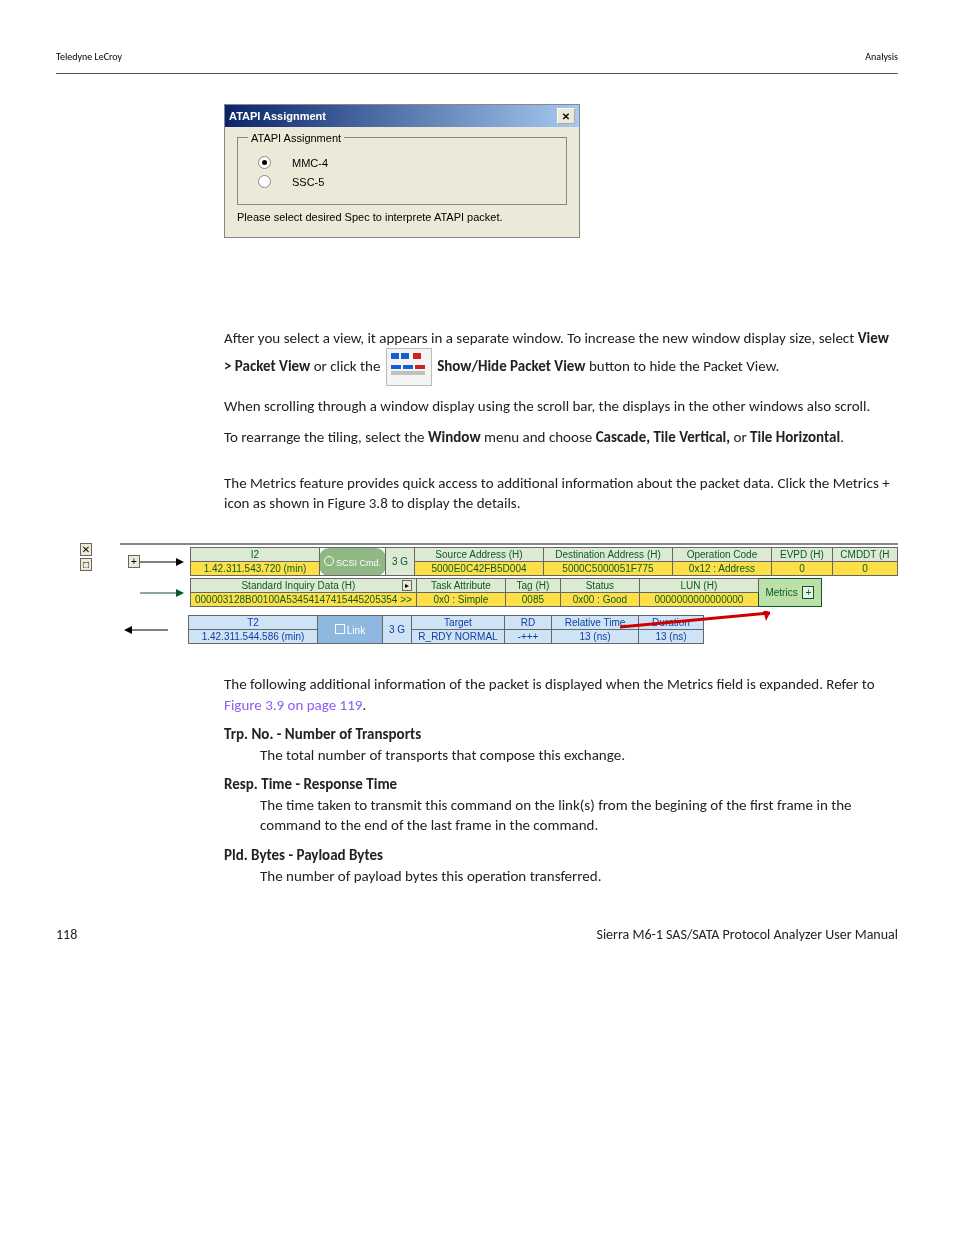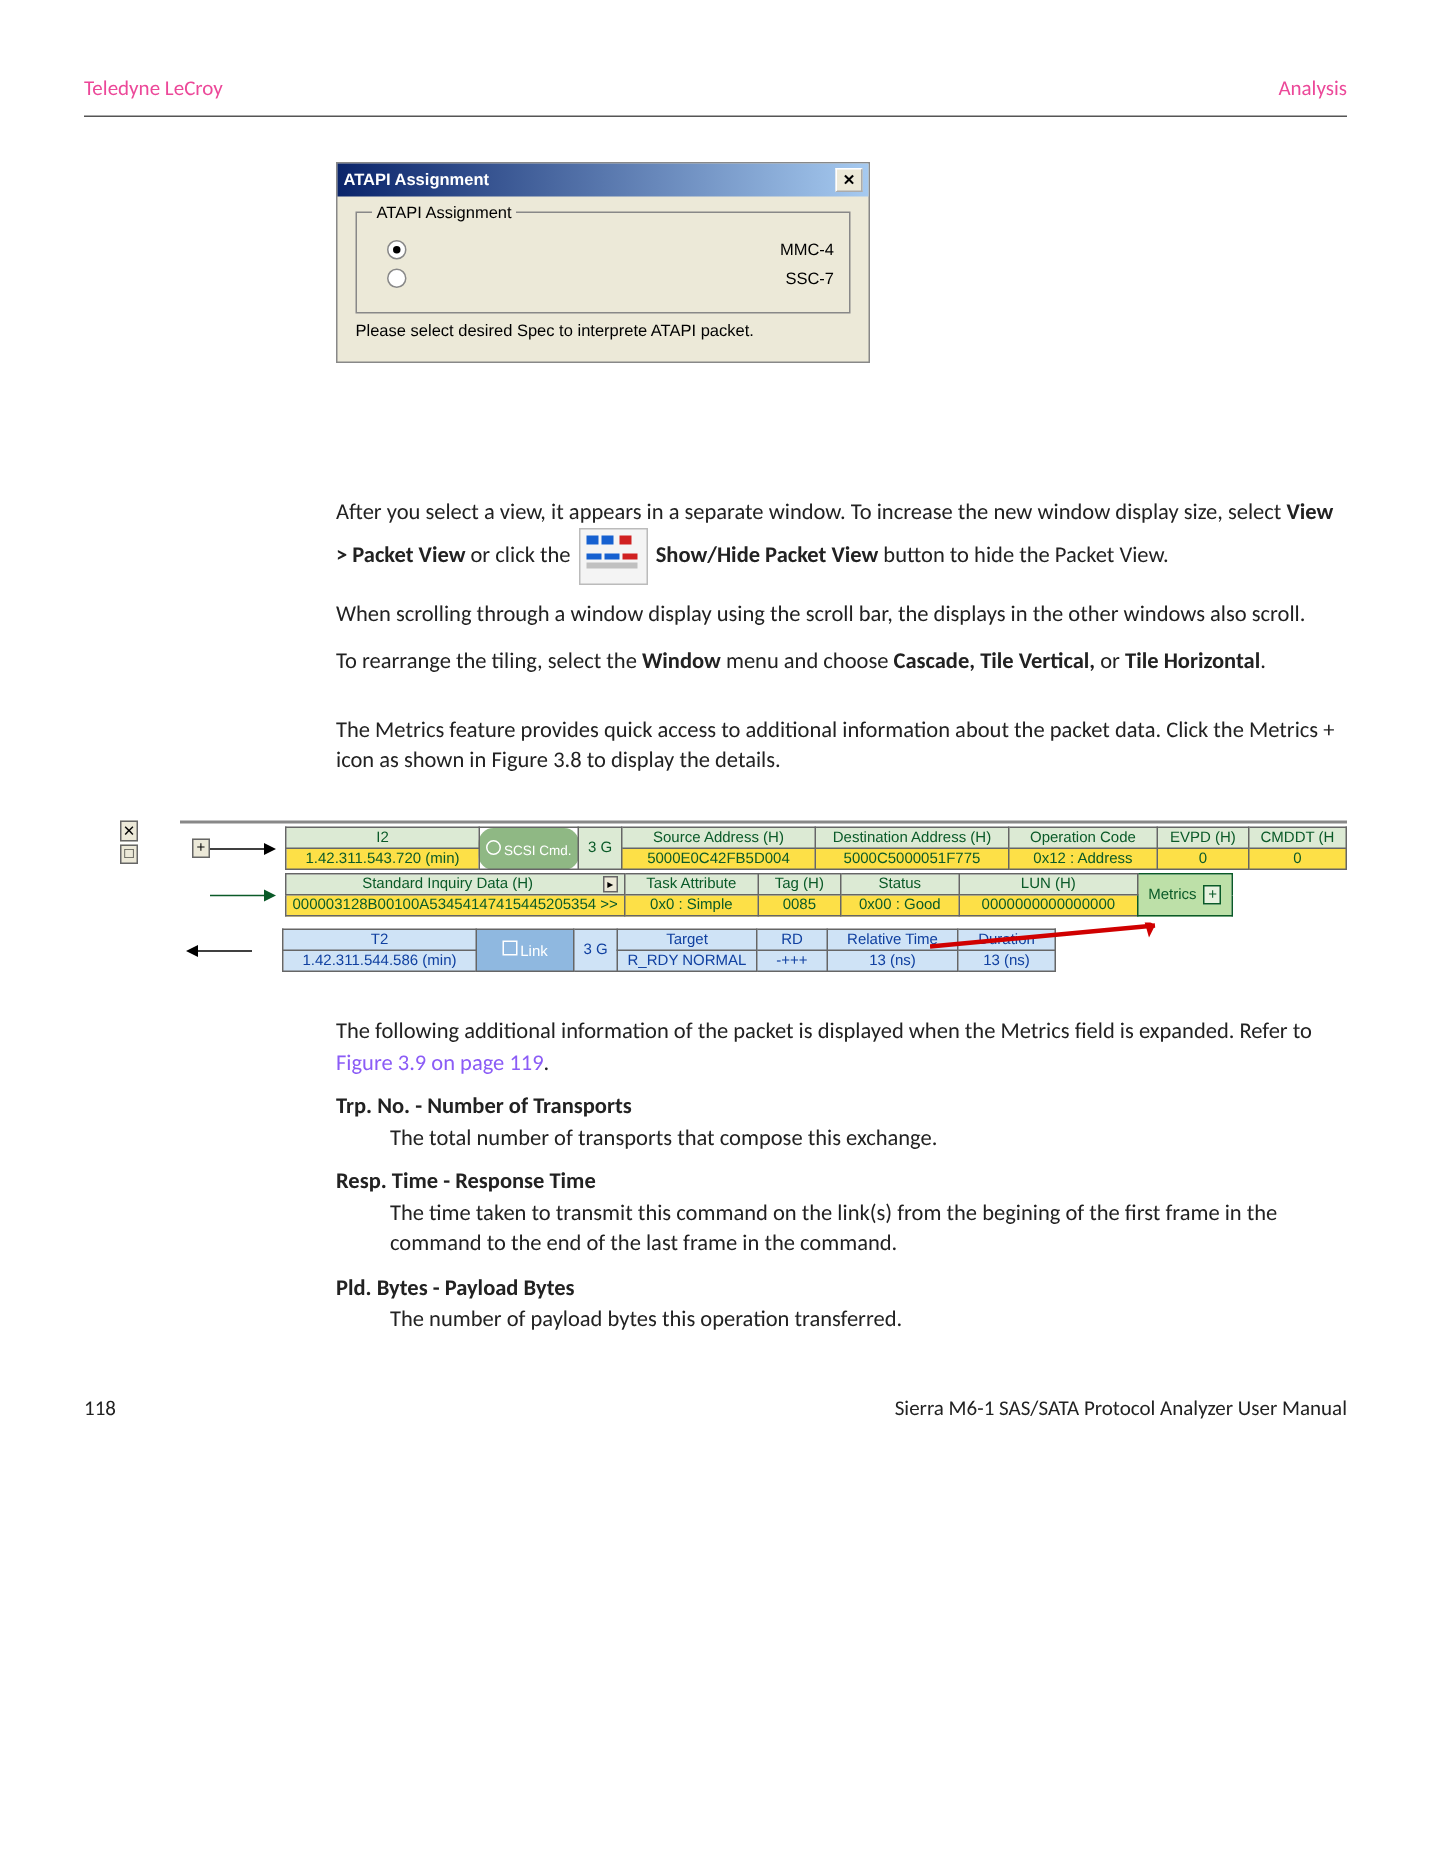--- a/index.html
+++ b/index.html
@@ -7,22 +7,22 @@
     font-size: 15px;
     color: #222;
     margin: 0;
     padding: 50px 56px 40px 56px;
     width: 954px;
     box-sizing: border-box;
   }
   .header-row {
     display: flex;
     justify-content: space-between;
-    font-size: 14px;
-    color: #ec4899;
+    font-size: 10px;
+    color: #000000;
     margin-bottom: 10px;
   }
   .hr {
     border: none;
     border-top: 1px solid #555;
     margin: 0 0 30px 0;
   }
   .content-col {
     margin-left: 168px;
     margin-right: 4px;
@@ -70,21 +70,20 @@
     top: -10px;
     background: #ece9d8;
     padding: 0 3px;
     display: inline-block;
   }
   .radio-row {
     display: flex;
     align-items: center;
     margin: 2px 0 6px 10px;
     gap: 21px;
-    justify-content: space-between;
   }
   .radio {
     width: 11px; height: 11px;
     border: 1px solid #888;
     border-radius: 50%;
     background: #fff;
     display: inline-flex;
     align-items: center;
     justify-content: center;
   }
@@ -187,21 +186,21 @@
       <span class="atapi-close">✕</span>
     </div>
     <div class="fieldset">
       <span class="legend">ATAPI Assignment</span>
       <div class="radio-row">
         <span class="radio selected"></span>
         <span>MMC-4</span>
       </div>
       <div class="radio-row">
         <span class="radio"></span>
-        <span>SSC-7</span>
+        <span>SSC-5</span>
       </div>
     </div>
     <div class="atapi-text">Please select desired Spec to interprete ATAPI packet.</div>
   </div>
 
   <p class="body">
     <span>After you select a view, it appears in a separate window. To increase the new window display size, select </span><span class="bold">View &gt; Packet View</span><span> or click the </span><span class="inline-icon">
       <span class="sq" style="left:4px;top:4px;background:#1560d0"></span>
       <span class="sq" style="left:14px;top:4px;background:#1560d0"></span>
       <span class="sq" style="left:26px;top:4px;background:#d02020"></span>

